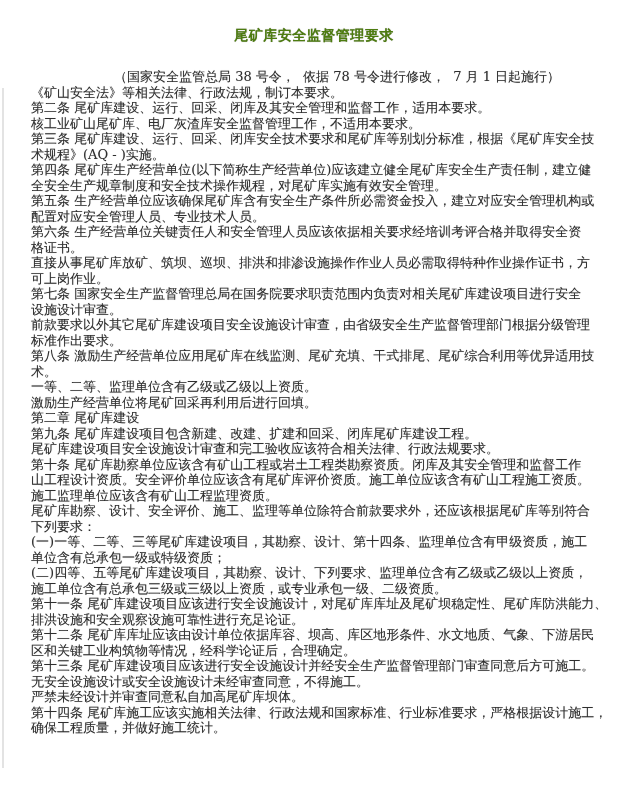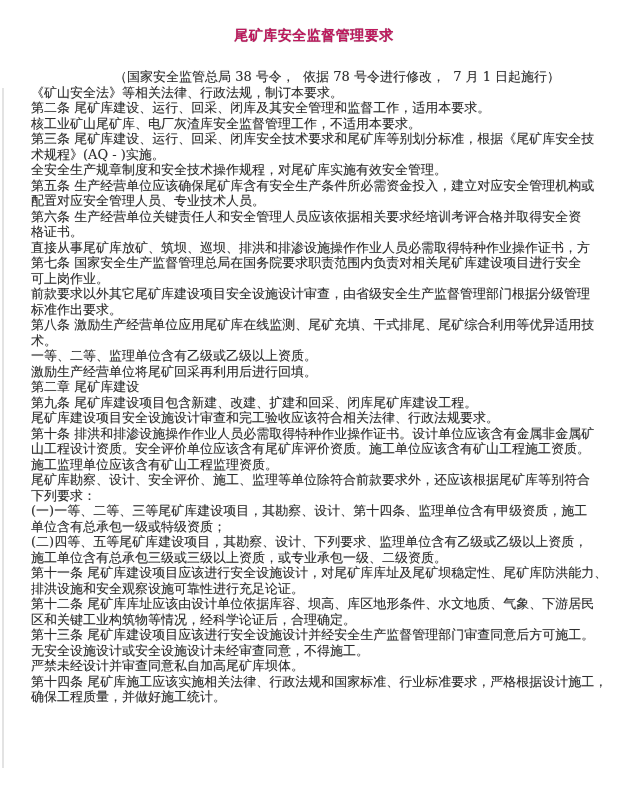--- a/index.html
+++ b/index.html
@@ -26,21 +26,21 @@
     height: 680px;
     background: #dcdcdc;
     opacity: 0.8;
   }
   .doc-title {
     margin: 0;
     text-align: center;
     font-size: 14px;
     font-weight: bold;
     line-height: 17px;
-    color: #be185d;
+    color: #4d7c0f;
     letter-spacing: 0.5px;
     text-shadow: 0 0 0.8px rgba(40,40,40,0.45);
   }
   .doc-body {
     margin-top: 25px;
     padding-left: 31px;
     padding-right: 26px;
   }
   .line {
     font-size: 13px;
@@ -60,38 +60,40 @@
 <div class="page">
   <div class="scan-artifact"></div>
   <h1 class="doc-title">尾矿库安全监督管理要求</h1>
   <div class="doc-body">
       <div class="line indent">（国家安全监管总局 38 号令，  依据 78 号令进行修改，  7 月 1 日起施行）</div>
       <div class="line">《矿山安全法》等相关法律、行政法规，制订本要求。</div>
       <div class="line">第二条 尾矿库建设、运行、回采、闭库及其安全管理和监督工作，适用本要求。</div>
       <div class="line">核工业矿山尾矿库、电厂灰渣库安全监督管理工作，不适用本要求。</div>
       <div class="line">第三条 尾矿库建设、运行、回采、闭库安全技术要求和尾矿库等别划分标准，根据《尾矿库安全技</div>
       <div class="line">术规程》(AQ - )实施。</div>
+      <div class="line">第四条 尾矿库生产经营单位(以下简称生产经营单位)应该建立健全尾矿库安全生产责任制，建立健</div>
       <div class="line">全安全生产规章制度和安全技术操作规程，对尾矿库实施有效安全管理。</div>
       <div class="line">第五条 生产经营单位应该确保尾矿库含有安全生产条件所必需资金投入，建立对应安全管理机构或</div>
       <div class="line">配置对应安全管理人员、专业技术人员。</div>
       <div class="line">第六条 生产经营单位关键责任人和安全管理人员应该依据相关要求经培训考评合格并取得安全资</div>
       <div class="line">格证书。</div>
       <div class="line">直接从事尾矿库放矿、筑坝、巡坝、排洪和排渗设施操作作业人员必需取得特种作业操作证书，方</div>
+      <div class="line">可上岗作业。</div>
       <div class="line">第七条 国家安全生产监督管理总局在国务院要求职责范围内负责对相关尾矿库建设项目进行安全</div>
-      <div class="line">可上岗作业。</div>
+      <div class="line">设施设计审查。</div>
       <div class="line">前款要求以外其它尾矿库建设项目安全设施设计审查，由省级安全生产监督管理部门根据分级管理</div>
       <div class="line">标准作出要求。</div>
       <div class="line">第八条 激励生产经营单位应用尾矿库在线监测、尾矿充填、干式排尾、尾矿综合利用等优异适用技</div>
       <div class="line">术。</div>
       <div class="line">一等、二等、监理单位含有乙级或乙级以上资质。</div>
       <div class="line">激励生产经营单位将尾矿回采再利用后进行回填。</div>
       <div class="line">第二章 尾矿库建设</div>
       <div class="line">第九条 尾矿库建设项目包含新建、改建、扩建和回采、闭库尾矿库建设工程。</div>
       <div class="line">尾矿库建设项目安全设施设计审查和完工验收应该符合相关法律、行政法规要求。</div>
-      <div class="line">第十条 排洪和排渗设施操作作业人员必需取得特种作业操作证书。设计单位应该含有金属非金属矿</div>
+      <div class="line">第十条 尾矿库勘察单位应该含有矿山工程或岩土工程类勘察资质。闭库及其安全管理和监督工作</div>
       <div class="line">山工程设计资质。安全评价单位应该含有尾矿库评价资质。施工单位应该含有矿山工程施工资质。</div>
       <div class="line">施工监理单位应该含有矿山工程监理资质。</div>
       <div class="line">尾矿库勘察、设计、安全评价、施工、监理等单位除符合前款要求外，还应该根据尾矿库等别符合</div>
       <div class="line">下列要求：</div>
       <div class="line">(一)一等、二等、三等尾矿库建设项目，其勘察、设计、第十四条、监理单位含有甲级资质，施工</div>
       <div class="line">单位含有总承包一级或特级资质；</div>
       <div class="line">(二)四等、五等尾矿库建设项目，其勘察、设计、下列要求、监理单位含有乙级或乙级以上资质，</div>
       <div class="line">施工单位含有总承包三级或三级以上资质，或专业承包一级、二级资质。</div>
       <div class="line">第十一条 尾矿库建设项目应该进行安全设施设计，对尾矿库库址及尾矿坝稳定性、尾矿库防洪能力、</div>
       <div class="line">排洪设施和安全观察设施可靠性进行充足论证。</div>

